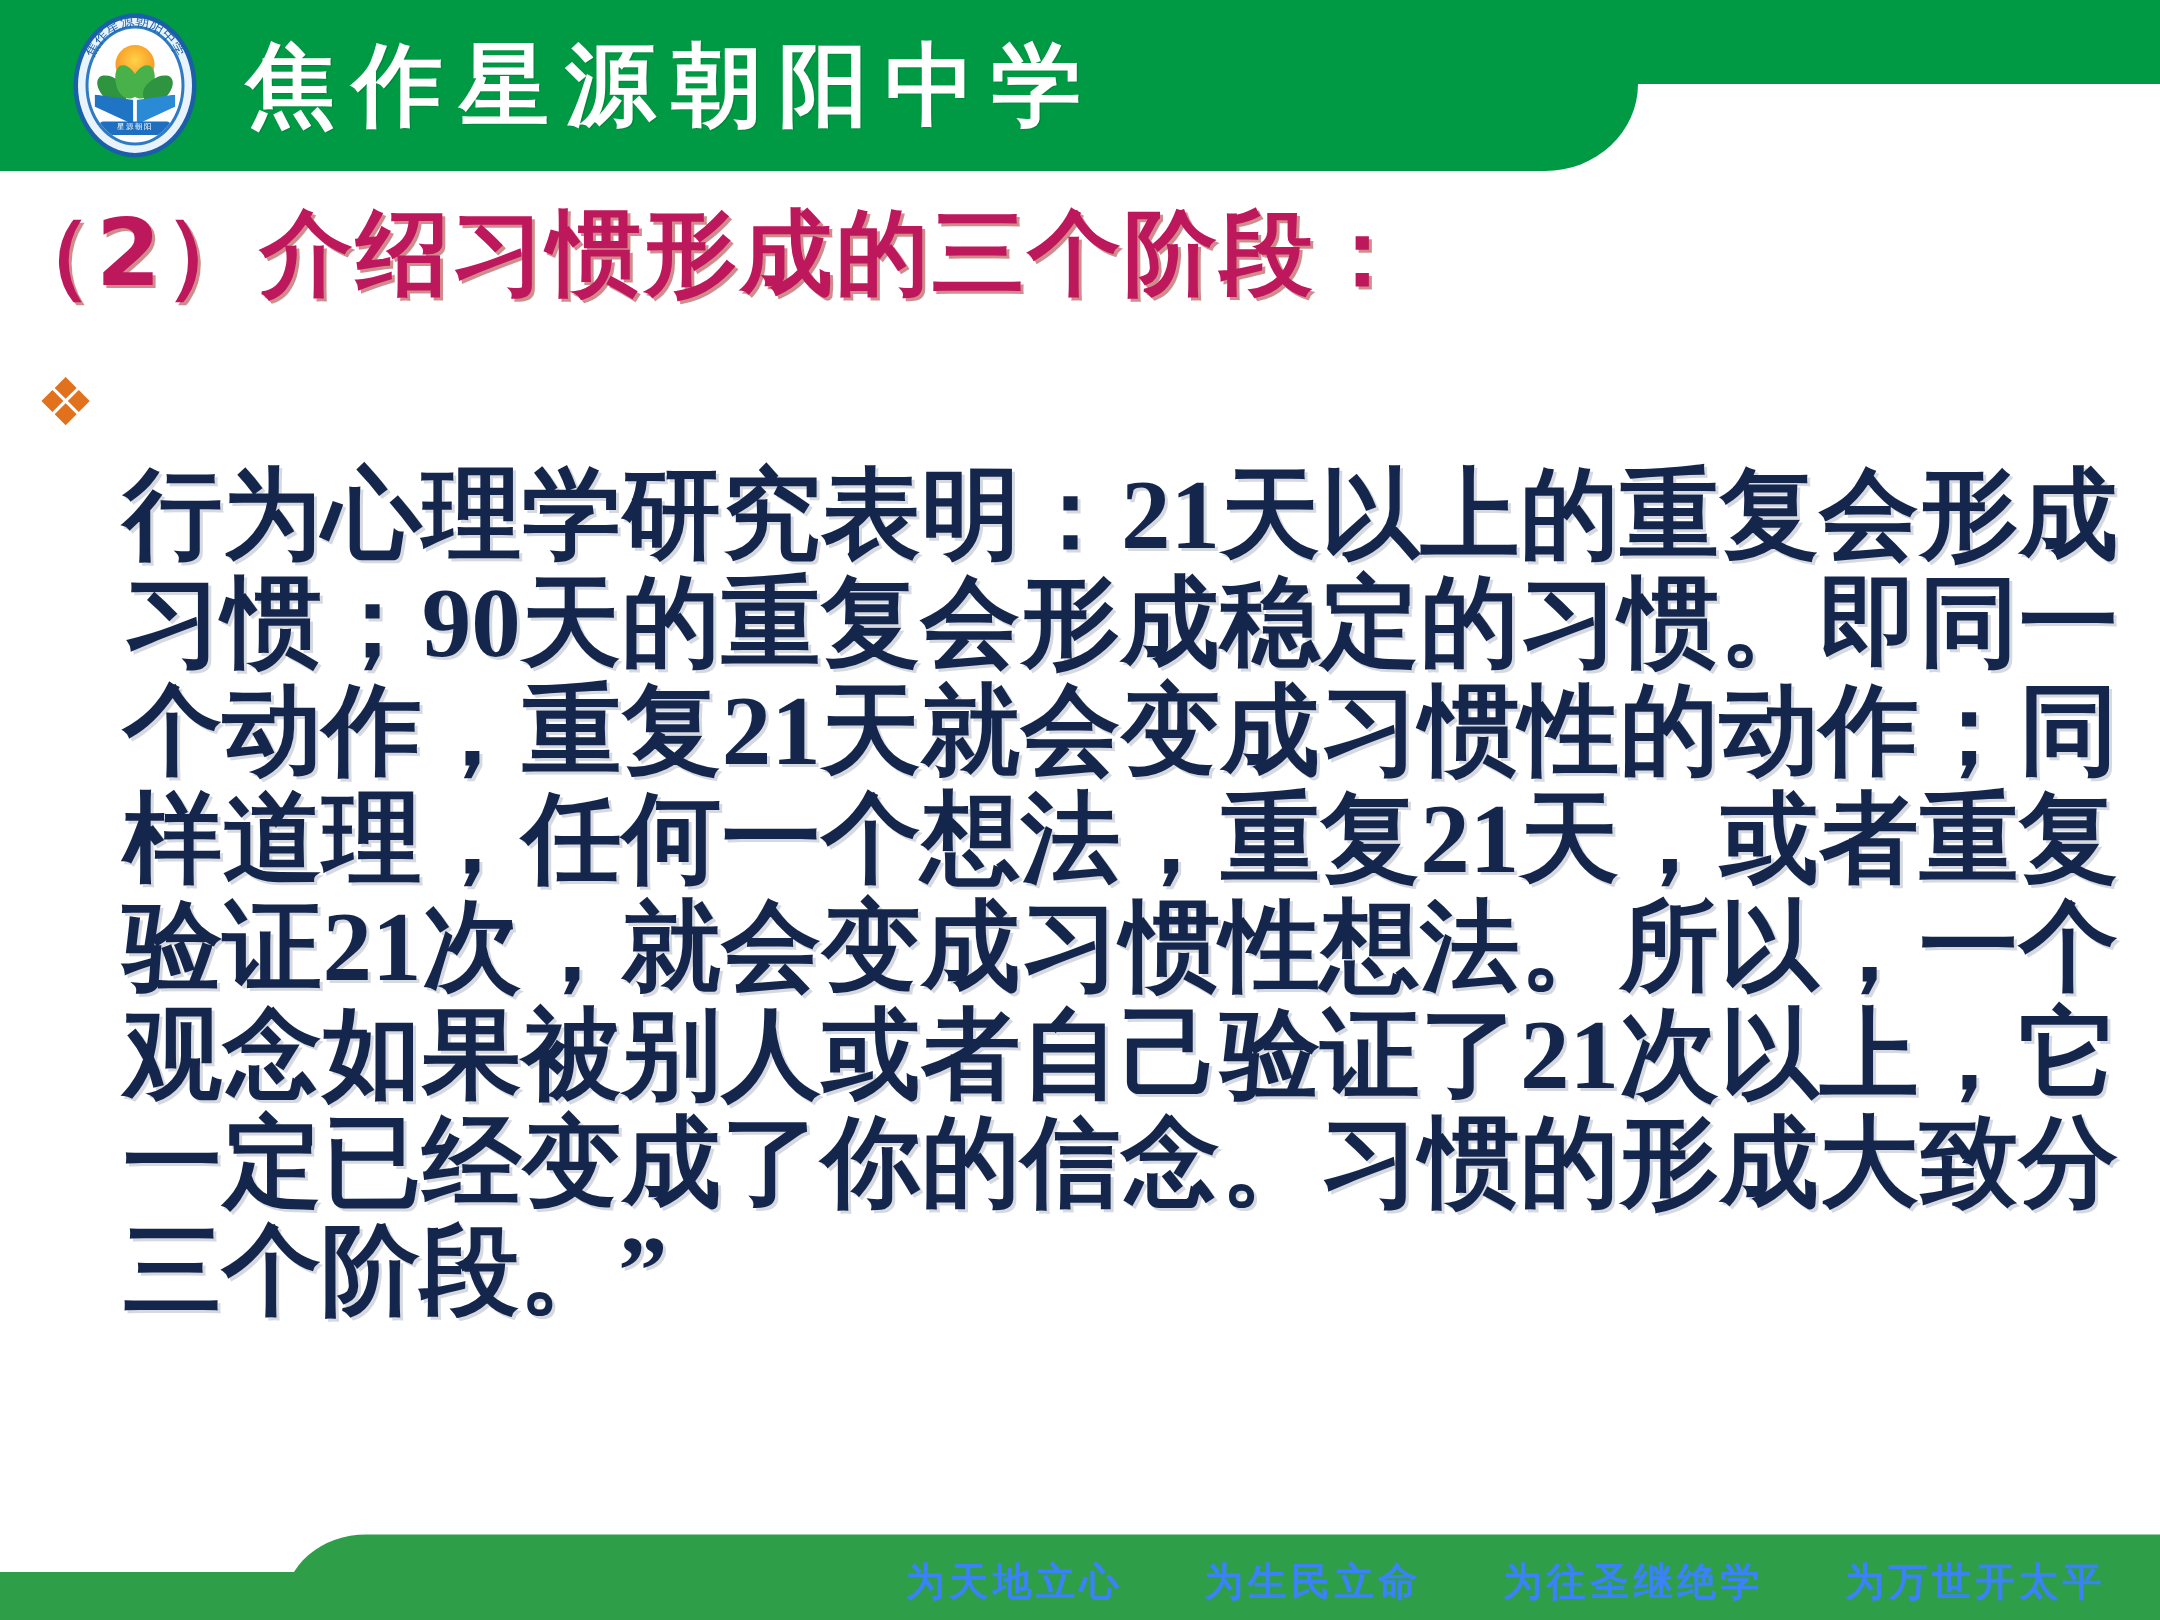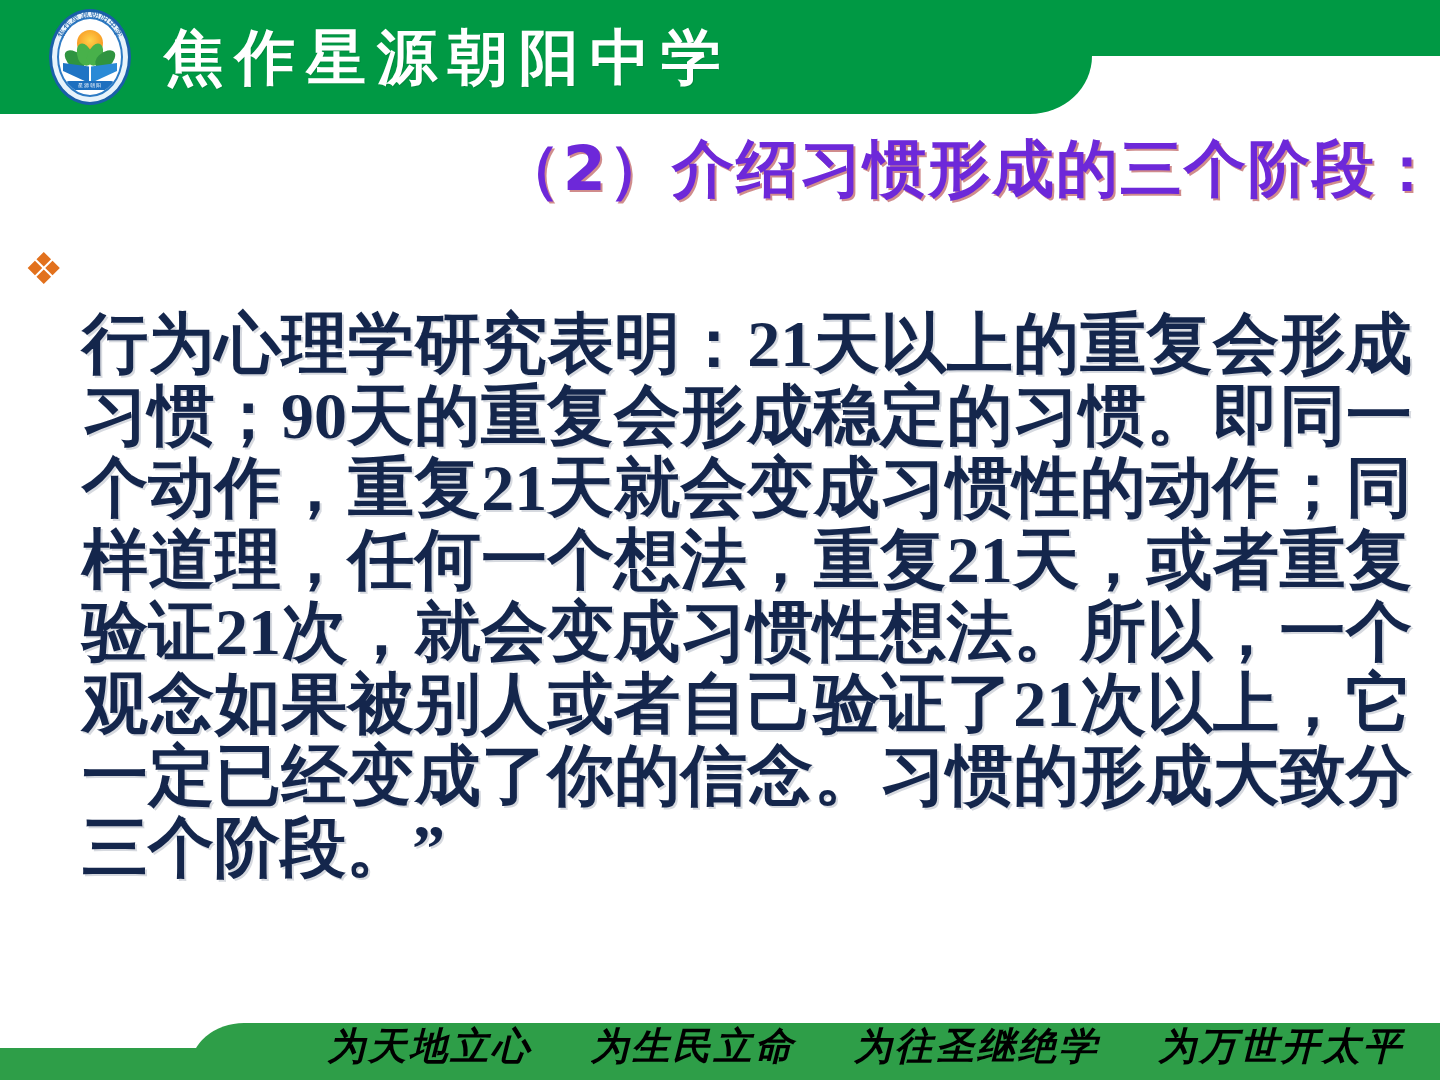--- a/index.html
+++ b/index.html
@@ -178,22 +178,22 @@
     font-family: "DejaVu Sans", "Liberation Sans", sans-serif;
     text-shadow: 1px 1px 0 rgba(0,0,0,0.10);
   }
 
   
   .slide-title {
     position: absolute;
     left: 0;
     top: 136px;
     width: 1440px;
-    text-align: right;
-    color: #6d28d9;
+    text-align: left;
+    color: #be185d;
     font-size: 62px;
     font-weight: bold;
     letter-spacing: 2px;
     line-height: 1.05;
     white-space: nowrap;
     font-family: "DejaVu Sans", "Liberation Sans", sans-serif;
     text-shadow: 2px 2px 0 rgba(150,0,0,0.45);
   }
 
   
@@ -244,27 +244,26 @@
     background: #2e9e48;
   }
   .footer-motto {
     position: absolute;
     left: 0;
     bottom: 8px;
     width: 1440px;
     padding-right: 36px;
     box-sizing: border-box;
     text-align: right;
-    color: #000000;
-    font-size: 38px;
+    color: #3b82f6;
+    font-size: 26px;
     font-weight: bold;
     letter-spacing: 3px;
     white-space: nowrap;
     font-family: "DejaVu Sans", "Liberation Sans", sans-serif;
-    font-style: italic;
   }
   .footer-motto span { margin-left: 42px; }
   .footer-motto span:first-child { margin-left: 0; }
 </style>
 </head>
 <body>
 
 <div class="slide">
 
   <div class="header-top-strip"></div>

